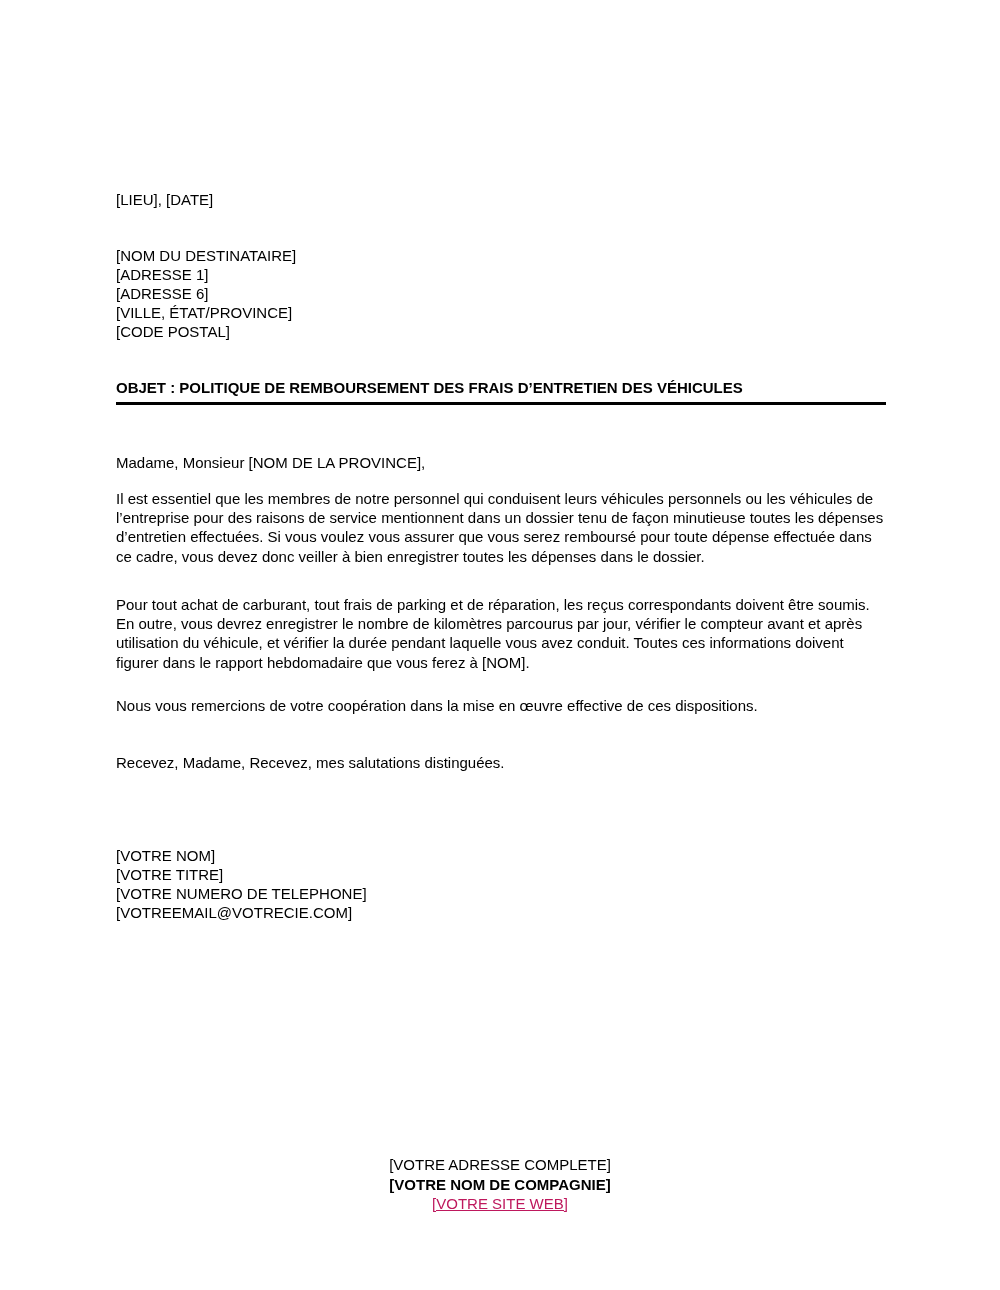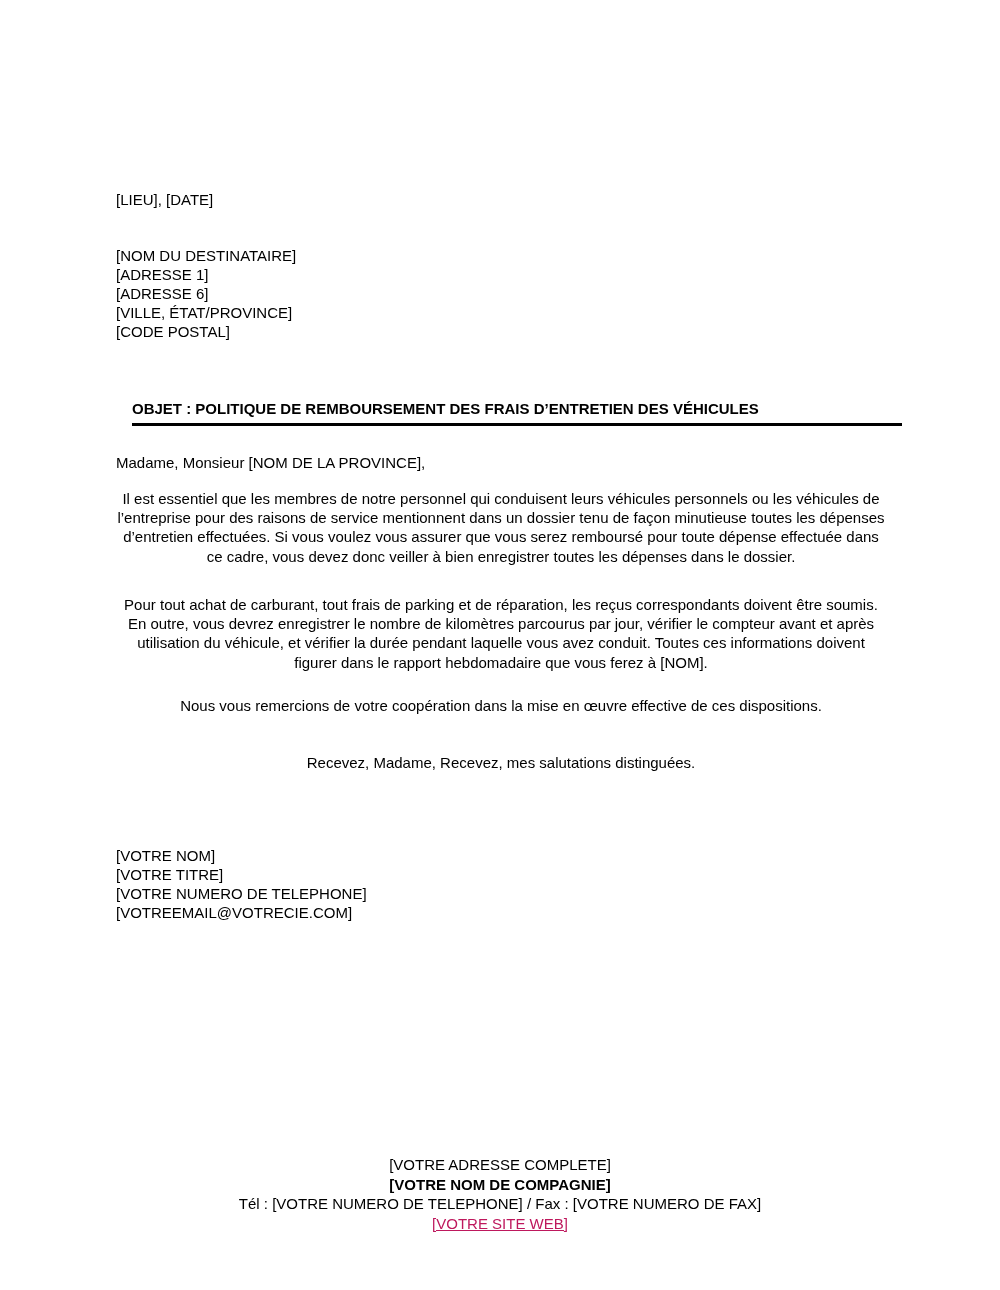--- a/index.html
+++ b/index.html
@@ -31,41 +31,40 @@
 
   
   .line {
     font-size: 15px;
     line-height: 19px;
     white-space: pre;
   }
   .para {
     font-size: 15px;
     line-height: 19.2px;
-    text-align: center;
+    text-align: left;
   }
 
   .date-line {
     position: absolute;
     left: 0;
     top: 190px;
   }
 
   .address-block {
     position: absolute;
     left: 0;
     top: 246px;
   }
 
   .subject-wrap {
     position: absolute;
     left: 0;
-    top: 399px;
+    top: 378px;
     width: 770px;
-    margin-left: 16px;
   }
   .subject-heading {
     font-size: 15px;
     line-height: 19px;
     font-weight: bold;
     letter-spacing: 0px;
     white-space: pre;
   }
   .subject-rule {
     width: 770px;
@@ -150,17 +149,16 @@
       <div class="line">[VOTRE TITRE]</div>
       <div class="line">[VOTRE NUMERO DE TELEPHONE]</div>
       <div class="line">[VOTREEMAIL@VOTRECIE.COM]</div>
     </div>
 
   </div>
 
   <div class="footer">
     <div class="f-line">[VOTRE ADRESSE COMPLETE]</div>
     <div class="f-line f-company">[VOTRE NOM DE COMPAGNIE]</div>
-    <div class="f-line">Tél : [VOTRE NUMERO DE TELEPHONE] / Fax : [VOTRE NUMERO DE FAX]</div>
     <div class="f-line"><span class="f-link">[VOTRE SITE WEB]</span></div>
   </div>
 
 </div>
 
 </body></html>

